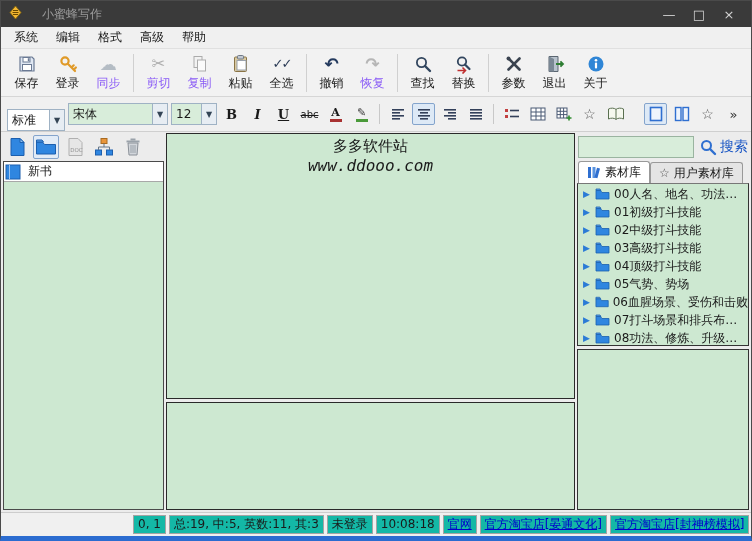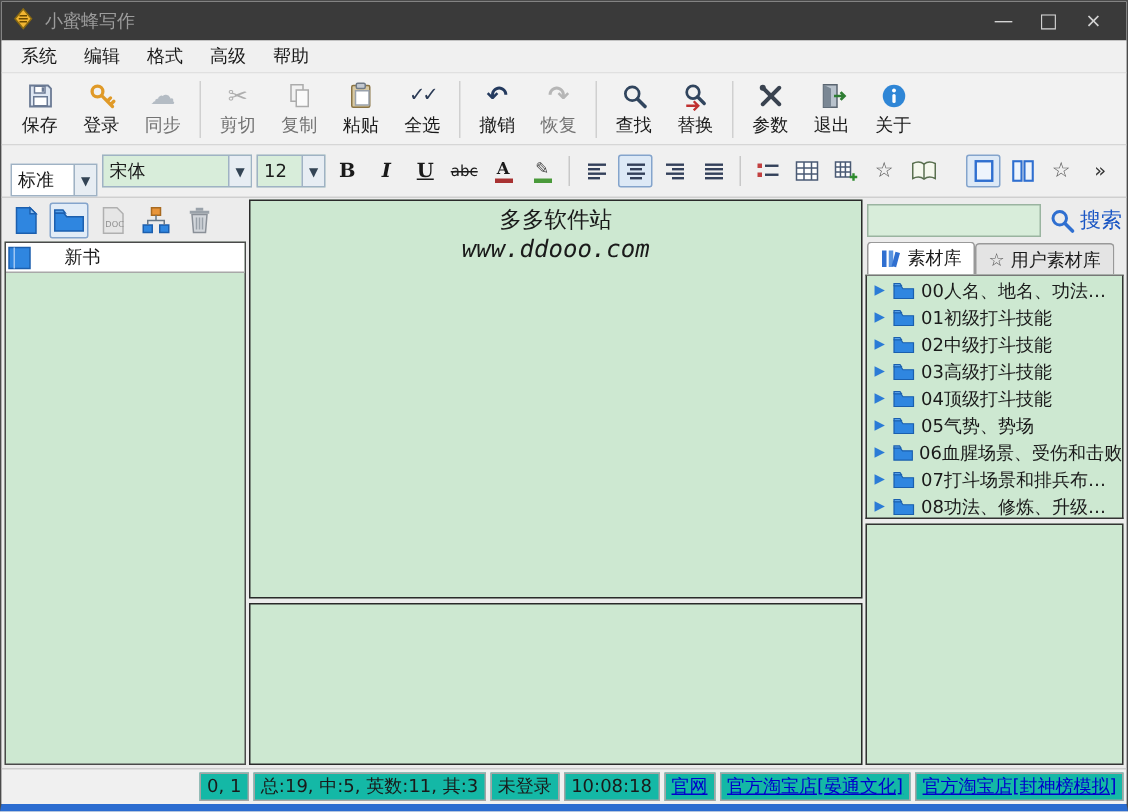--- a/index.html
+++ b/index.html
@@ -3,35 +3,35 @@
 <meta charset="utf-8">
 <style>
   * { margin:0; padding:0; box-sizing:border-box; }
   html,body { width:752px; height:541px; }
   body { font-family:"DejaVu Sans","Liberation Sans",sans-serif; font-size:12px; color:#1a1a1a; background:#d8d8d8; }
 
   .window { width:752px; height:541px; display:flex; flex-direction:column; background:#f0f0f0;
             border:1px solid #4a4a4a; border-bottom:5px solid #2b6cd0; overflow:hidden; }
 
   
-  .titlebar { flex:0 0 26px; background:#3a3a3a; display:flex; align-items:center; padding:0 7px; gap:7px; }
+  .titlebar { flex:0 0 26px; background:#3a3a3a; display:flex; align-items:center; padding:0 7px; gap:19px; }
   .title { color:#9c9c9c; font-size:12px; }
   .win-controls { margin-left:auto; display:flex; }
   .win-btn { width:30px; height:26px; color:#d4d4d4; display:flex; align-items:center; justify-content:center; font-size:13px; cursor:default; }
 
   
   .menubar { flex:0 0 22px; background:#f0f0f0; display:flex; align-items:center; padding-left:4px; border-bottom:1px solid #e0e0e0; }
   .menu-item { padding:2px 9px; }
 
   
   .toolbar { flex:0 0 48px; background:#f2f2f2; display:flex; align-items:center; padding:0 5px; border-bottom:1px solid #d6d6d6; }
   .tbtn { width:41px; height:44px; display:flex; flex-direction:column; align-items:center; justify-content:center; gap:1px; border-radius:3px; }
   .ticon { height:21px; display:flex; align-items:center; justify-content:center; }
   .tlabel { font-size:12px; }
-  .tbtn.disabled .tlabel { color:#737373; }
+  .tbtn.disabled .tlabel { color:#8b5cf6; }
   .tsep { width:1px; height:38px; background:#d0d0d0; margin:0 4px; }
   .glyph-cloud { font-size:17px; color:#b4bcc4; }
   .glyph-cut { font-size:16px; color:#aeaeae; }
   .glyph-check { font-size:13px; font-weight:bold; color:#2a3a55; letter-spacing:-2px; }
   .glyph-undo { font-size:17px; font-weight:bold; color:#243a5e; }
   .glyph-redo { font-size:17px; font-weight:bold; color:#b6b6b6; }
 
   
   .formatbar { flex:0 0 30px; background:#f0f0f0; display:flex; align-items:center; padding:0 6px; gap:3px; border-bottom:1px solid #cfcfcf; }
   .combo { height:22px; background:#fff; border:1px solid #9fb2c4; display:flex; align-items:stretch; }
@@ -57,21 +57,21 @@
   .chev-glyph { font-size:13px; color:#333; }
 
   
   .content { flex:1; min-height:0; display:flex; padding:1px 2px 2px 2px; gap:2px; background:#ececec; }
 
   .left-panel { width:161px; display:flex; flex-direction:column; }
   .left-toolbar { flex:0 0 28px; display:flex; align-items:center; gap:3px; padding:2px 1px; }
   .lbtn { width:26px; height:24px; display:flex; align-items:center; justify-content:center; border:1px solid transparent; border-radius:2px; }
   .lbtn.pressed { border-color:#84a4cc; background:#e2ecf7; }
   .book-tree { flex:1; border:1px solid #4a4a4a; background:#cde8d1; display:flex; flex-direction:column; overflow:hidden; }
-  .book-row { height:20px; background:#fff; border-bottom:1px solid #a8a8a8; display:flex; align-items:center; gap:22px; padding-left:1px; }
+  .book-row { height:20px; background:#fff; border-bottom:1px solid #a8a8a8; display:flex; align-items:center; gap:7px; padding-left:1px; }
 
   .center-panel { flex:1; display:flex; flex-direction:column; gap:3px; min-width:0; }
   .editor-main { flex:1; border:1px solid #2a2a2a; background:#cde8d1; text-align:center; padding-top:3px; overflow:hidden; }
   .wm-title { font-size:15px; }
   .wm-url { font-size:16px; font-family:"DejaVu Sans Mono","Liberation Mono",monospace;font-style:italic; }
   .editor-notes { flex:0 0 108px; border:1px solid #2a2a2a; background:#cde8d1; }
 
   .right-panel { width:172px; display:flex; flex-direction:column; }
   .search-row { flex:0 0 28px; display:flex; align-items:center; gap:5px; padding:2px 1px; }
   .search-input { flex:1; height:22px; min-width:0; background:#d8edda; border:1px solid #9ab4a0; padding:0 4px; font:inherit; }

